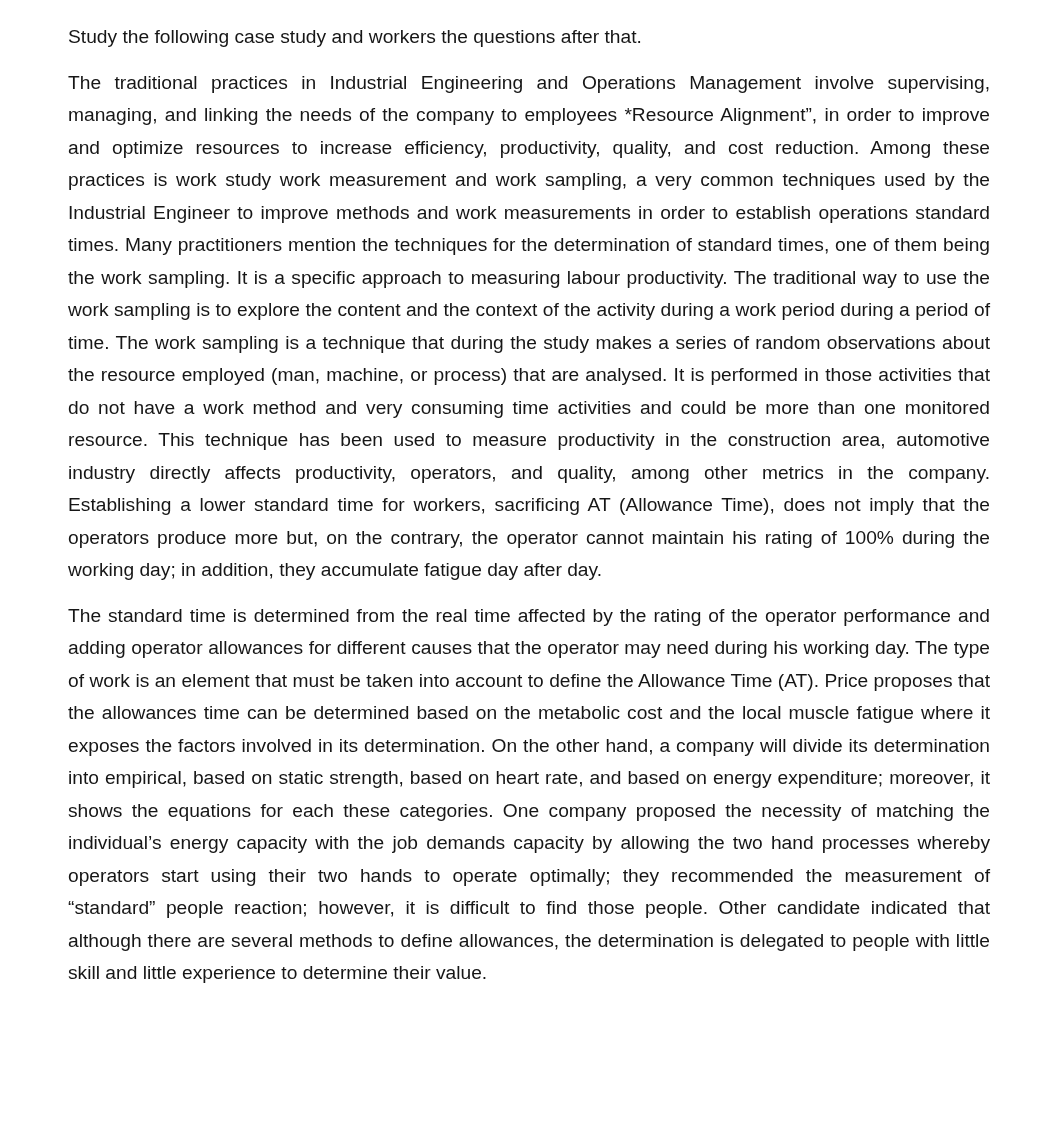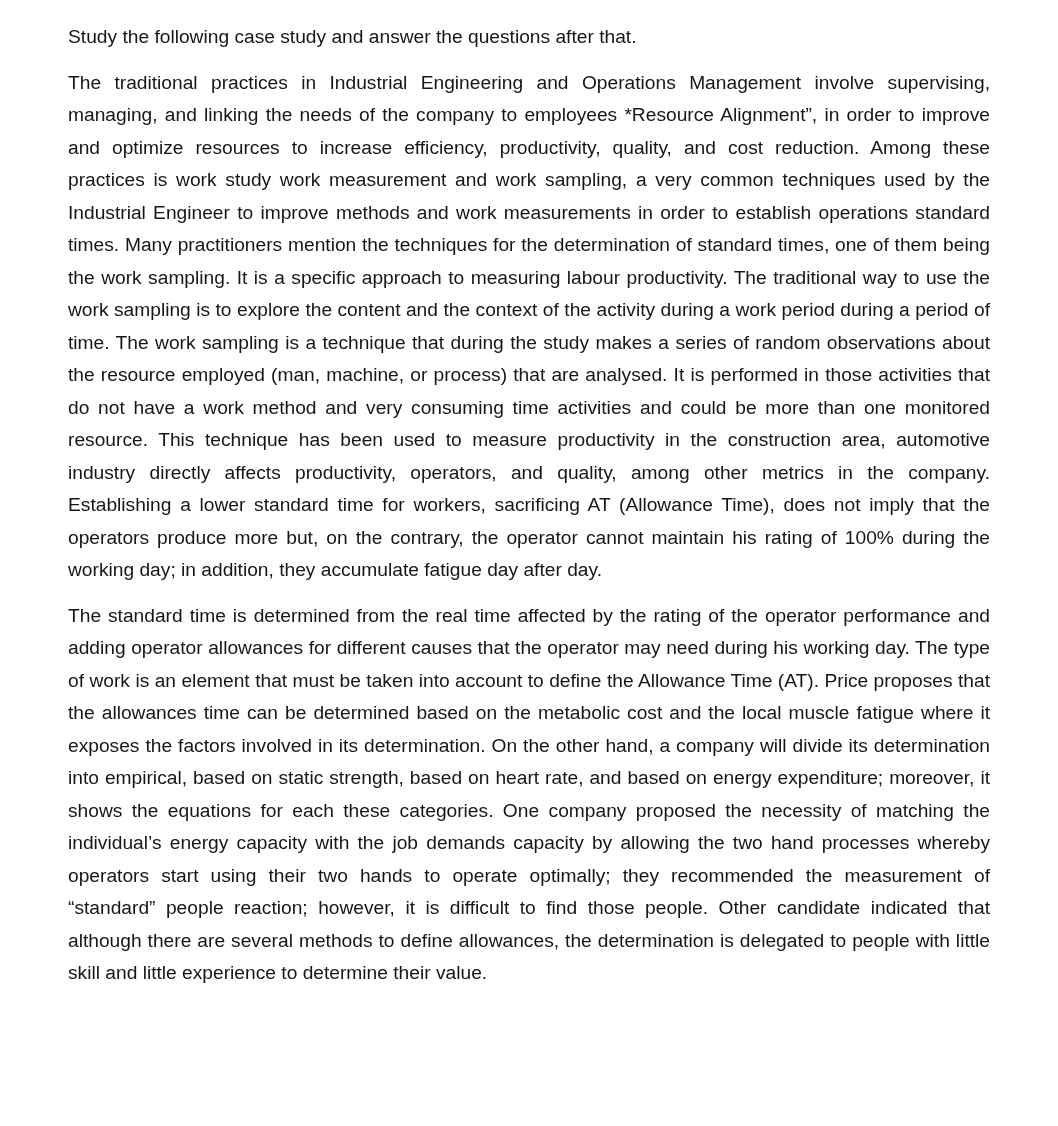--- a/index.html
+++ b/index.html
@@ -57,20 +57,20 @@
     text-underline-offset: 2px;
     text-decoration-thickness: 1px;
   }
 </style>
 </head>
 <body>
 
 <div id="page">
   <div id="text-column">
 
-    <p class="para no-justify">Study the following case study and answer the questions after that.</p>
+    <p class="para no-justify">Study the following case study and workers the questions after that.</p>
 
     <p class="para">The traditional practices in Industrial Engineering and Operations Management involve supervising, managing, and linking the needs of the company to employees *Resource Alignment”, in order to improve and optimize resources to increase efficiency, productivity, quality, and cost reduction. Among these practices is work study work measurement and work sampling, a very common techniques used by the Industrial Engineer to improve methods and work measurements in order to establish operations standard times. Many practitioners mention the techniques for the determination of standard times, one of them being the work sampling. It is a specific approach to measuring labour productivity. The traditional way to use the work sampling is to explore the content and the context of the activity during a work period during a period of time. The work sampling is a technique that during the study makes a series of random observations about the resource employed (man, machine, or process) that are analysed. It is performed in those activities that do not have a work method and very consuming time activities and could be more than one monitored resource. This technique has been used to measure productivity in the construction area, automotive industry directly affects productivity, operators, and quality, among other metrics in the company. Establishing a lower standard time <span class="u">for</span> workers, sacrificing AT (Allowance Time), does not imply that the operators produce more but, on the contrary, the operator cannot maintain his rating of 100% during the working day; in addition, they accumulate fatigue day after day.</p>
 
     <p class="para">The standard time is determined from the real time affected by the rating of the operator performance and adding operator allowances for different causes that the operator may need during his working day. The type of work is an element that must be taken into account to define the Allowance Time (AT). Price proposes that the allowances time can be determined based on the metabolic cost and the local muscle fatigue where it exposes the factors involved in its determination. On the other hand, a company will divide its determination into empirical, based on static strength, based on heart rate, and based on energy expenditure; moreover, it shows the equations for each these categories. One company proposed the necessity of matching the individual’s energy capacity with the job demands capacity by allowing the two hand processes whereby operators start using their two hands to operate optimally; they recommended the measurement of “standard” people reaction; however, it is difficult to find those people. Other candidate indicated that although there are several methods to define allowances, the determination is delegated to people with little skill and little experience to determine their value.</p>
 
   </div>
 </div>
 
 </body></html>

